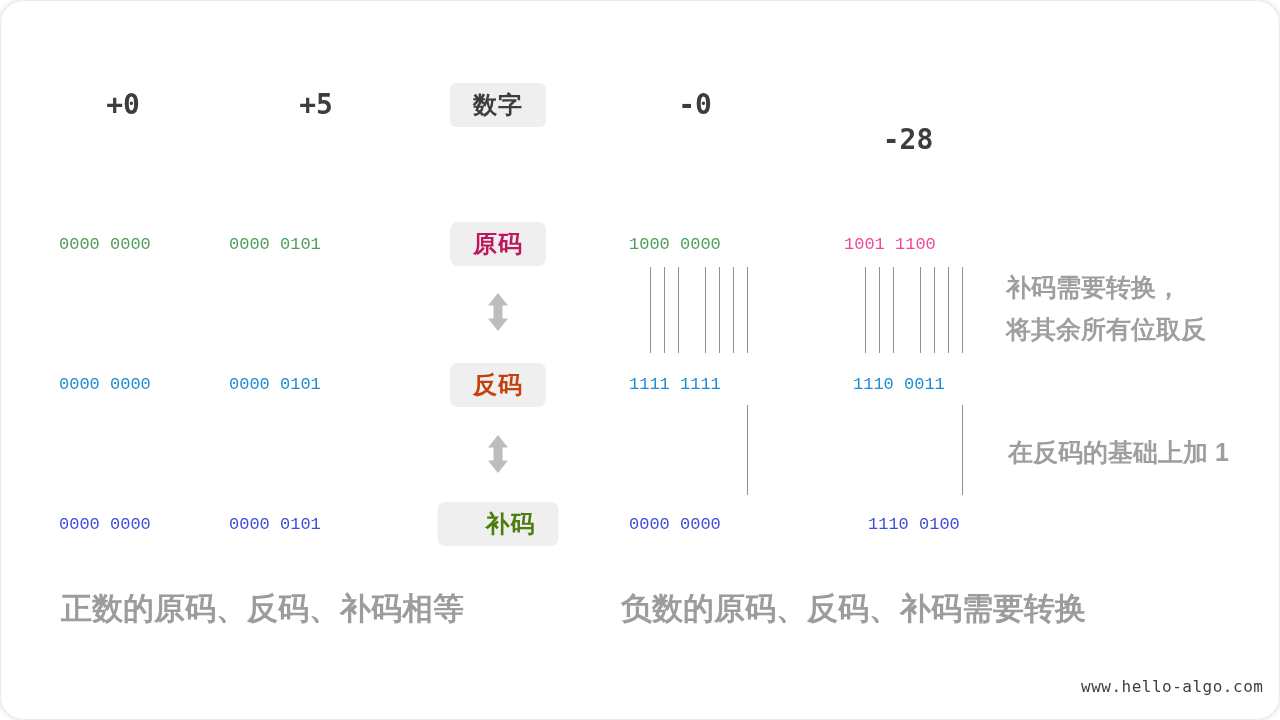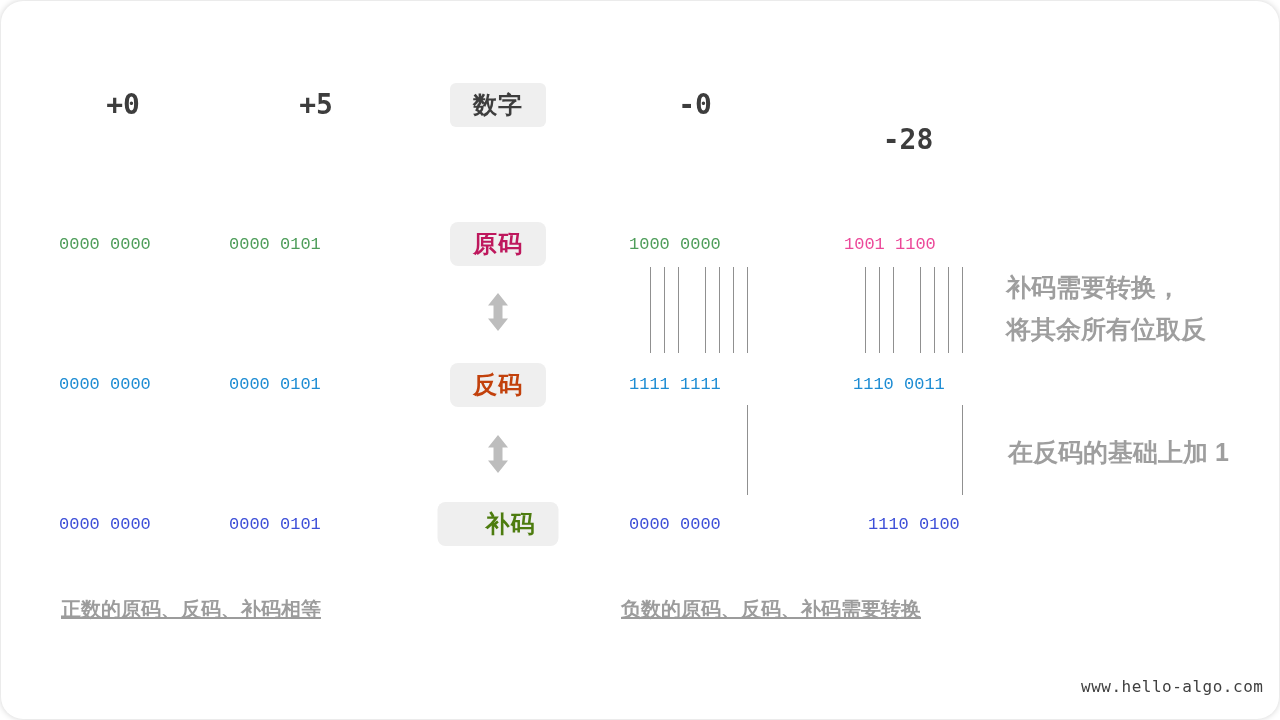--- a/index.html
+++ b/index.html
@@ -62,26 +62,25 @@
   .note {
     font-size: 25px;
     font-weight: 700;
     color: #9E9E9E;
     line-height: 30px;
     white-space: pre;
   }
 
   
   .caption {
-    font-size: 20px;
+    font-size: 31px;
     font-weight: 700;
     color: #9C9C9C;
     line-height: 28px;
     white-space: pre;
-    text-decoration: underline;
   }
 
   
   .vline {
     position: absolute;
     width: 1px;
     background: #909090;
   }
 
   .arrow-updown { transform: translateX(-50%); }

